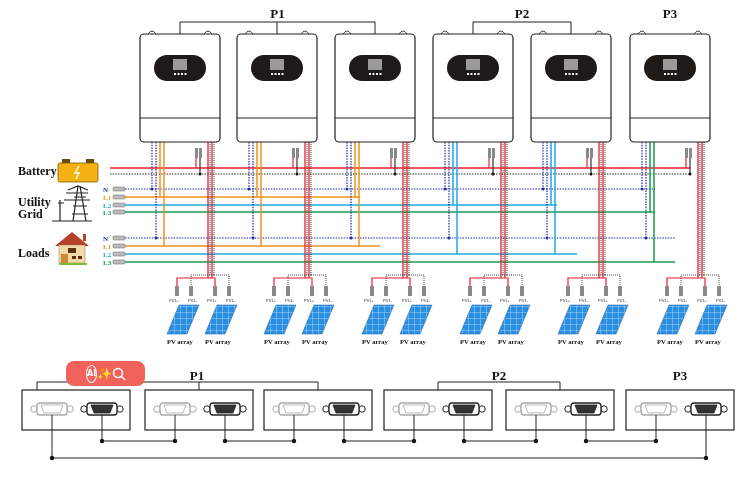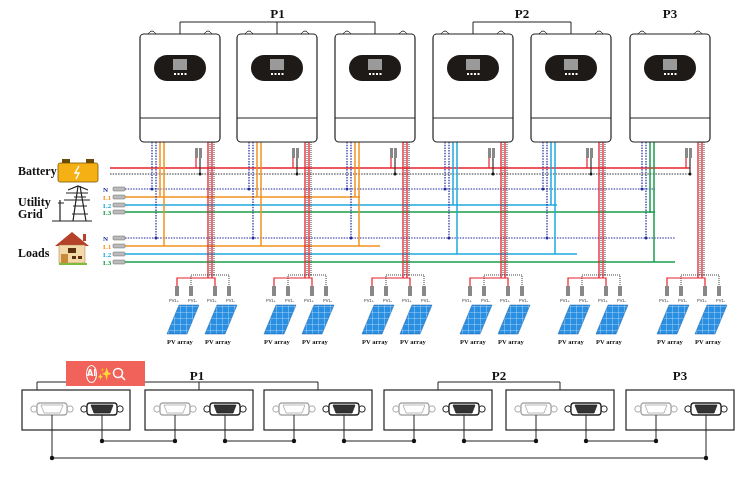--- a/index.html
+++ b/index.html
@@ -2,21 +2,21 @@
 <html><head>
 <meta charset="utf-8">
 <style>
   html,body{margin:0;padding:0;background:#fff;}
   body{width:750px;height:481px;position:relative;overflow:hidden;font-family:"Liberation Serif",serif;}
   #diagram{position:absolute;left:0;top:0;width:750px;height:481px;}
   .lbl{font-family:"Liberation Serif",serif;font-weight:bold;fill:#111;}
   .grp{font-family:"Liberation Serif",serif;font-weight:bold;font-size:13px;fill:#111;}
   .pv{font-family:"Liberation Serif",serif;font-weight:bold;font-size:6.5px;fill:#111;}
   .ph{font-family:"Liberation Serif",serif;font-weight:bold;font-size:7px;}
-  .ai-bar{position:absolute;left:66px;top:361px;width:79px;height:25px;background:#f0625a;border-radius:0;display:flex;align-items:center;justify-content:space-around;padding:0 20px;box-sizing:border-box;text-align:center;}
+  .ai-bar{position:absolute;left:66px;top:361px;width:79px;height:25px;background:#f0625a;border-radius:8px;display:flex;align-items:center;justify-content:space-around;padding:0 20px;box-sizing:border-box;text-align:center;}
   .ai-bar span{color:#fff;font-family:"DejaVu Sans",sans-serif;font-size:12px;display:flex;align-items:center;justify-content:center;}
   .ai-circle{width:16px;height:16px;border:1.6px solid #fff;border-radius:50%;font-size:8px !important;font-weight:bold;}
   .ai-sep{width:1px;height:14px;background:rgba(255,255,255,.7);}
 </style>
 </head>
 <body>
 
 <svg id="diagram" viewBox="0 0 750 481" xmlns="http://www.w3.org/2000/svg">
   <defs>
     <pattern id="solar" width="6" height="6" patternUnits="userSpaceOnUse">

